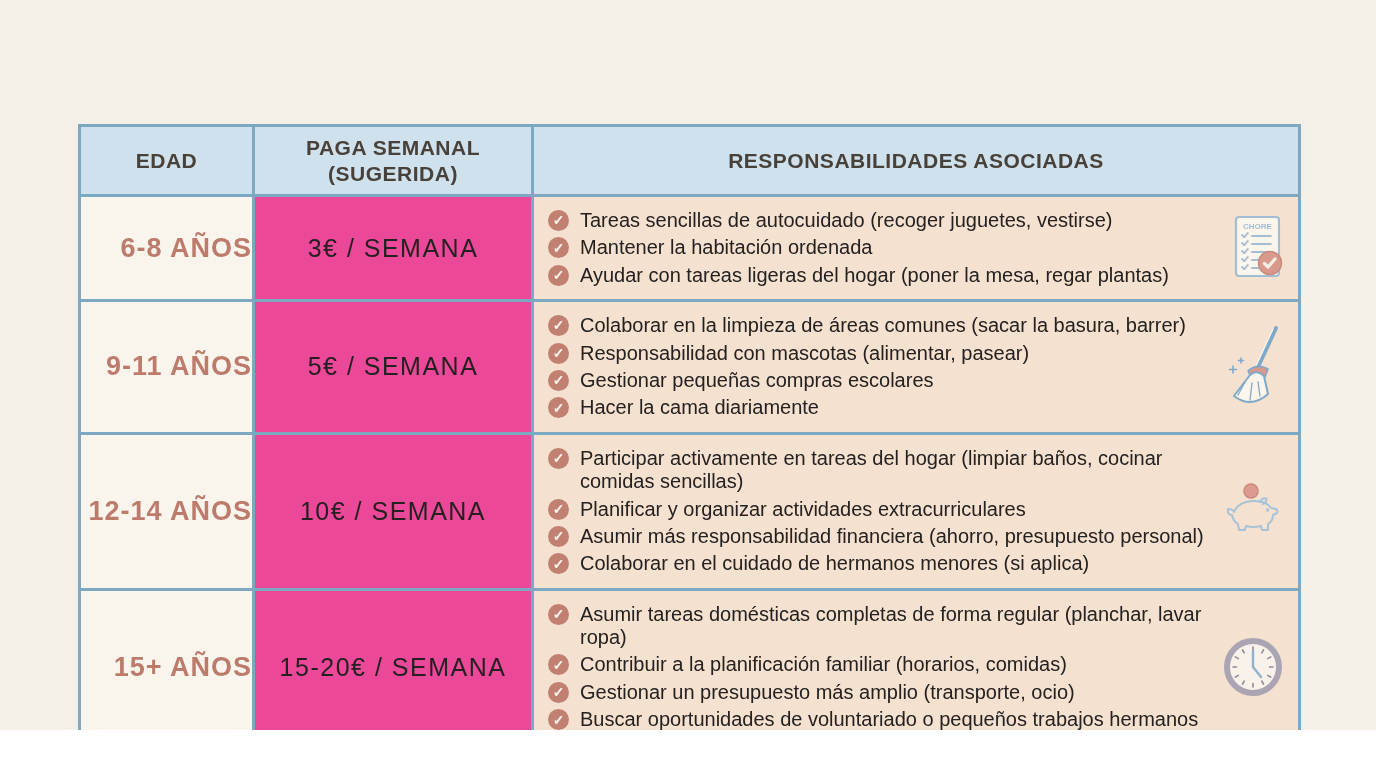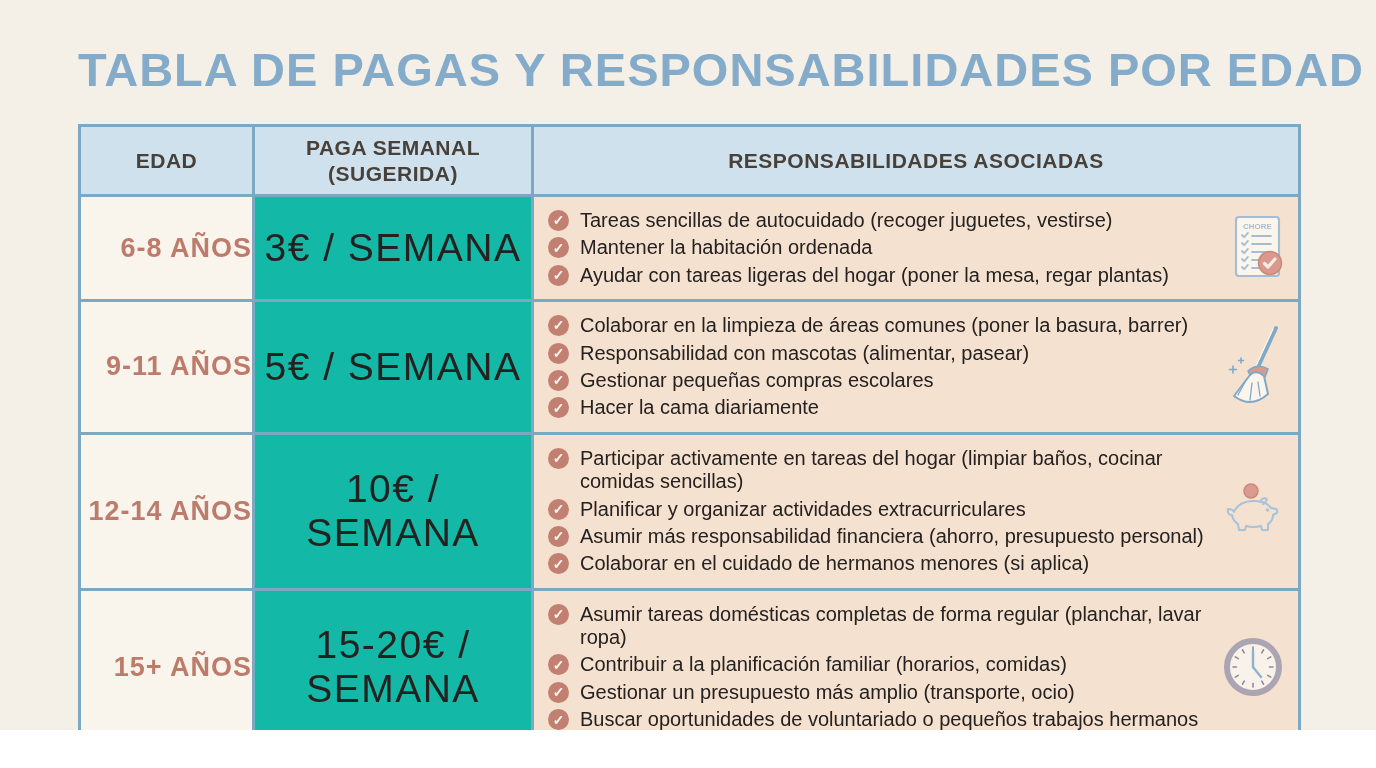--- a/index.html
+++ b/index.html
@@ -25,21 +25,21 @@
   th {
     background: #cfe1ed; color: #484139; font-size: 21px;
     font-weight: bold; letter-spacing: 0.5px; text-align: center;
     line-height: 1.2; height: 70px; padding: 4px 10px;
   }
   td.age {
     background: #f9f4ec; color: #bd7b6b; font-weight: bold;
     font-size: 27px; letter-spacing: 1px; text-align: right;
   }
   td.allow {
-    background: #14b8a6; color: #242120; font-size: 39px;
+    background: #ec4899; color: #242120; font-size: 25px;
     letter-spacing: 1.5px; text-align: center;
   }
   td.resp {
     background: #f5e1cf; color: #242120; font-size: 20px;
     position: relative; padding: 8px 86px 8px 14px;
   }
   tr.r0 { height: 97px; } tr.r1 { height: 120px; }
   tr.r2 { height: 145px; } tr.r3 { height: 144px; }
   ul.items { list-style: none; }
   ul.items li {
@@ -59,21 +59,20 @@
   .bottom-strip {
     position: absolute; left: 0; bottom: 0; width: 1376px; height: 38px;
     background: #ffffff;
   }
 </style>
 </head>
 <body>
 
 <div class="stage">
 
-  <div class="title">TABLA DE PAGAS Y RESPONSABILIDADES POR EDAD</div>
 
   <div class="tbl-wrap">
     <table>
       <colgroup>
           <col class="c-age">
           <col class="c-allow">
           <col class="c-resp">
         </colgroup>
       <tbody>
           <tr>
@@ -123,21 +122,21 @@
         </td>
       </tr>
 
       <tr class="r1">
         <td class="age">9-11 AÑOS</td>
         <td class="allow">5€ / SEMANA</td>
         <td class="resp">
           <ul class="items">
             <li>
               <span class="chk">✓</span>
-              <span>Colaborar en la limpieza de áreas comunes (poner la basura, barrer)</span>
+              <span>Colaborar en la limpieza de áreas comunes (sacar la basura, barrer)</span>
                 </li>
             <li>
               <span class="chk">✓</span>
               <span>Responsabilidad con mascotas (alimentar, pasear)</span>
                 </li>
             <li>
               <span class="chk">✓</span>
               <span>Gestionar pequeñas compras escolares</span>
                 </li>
             <li>

